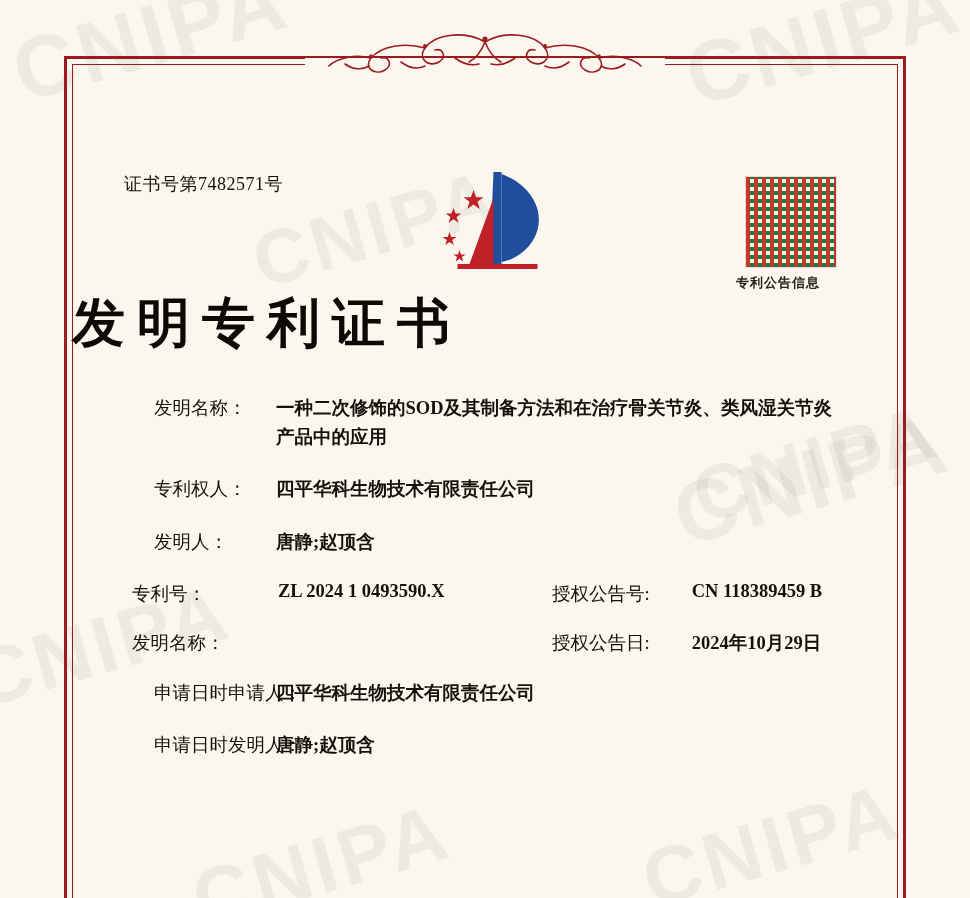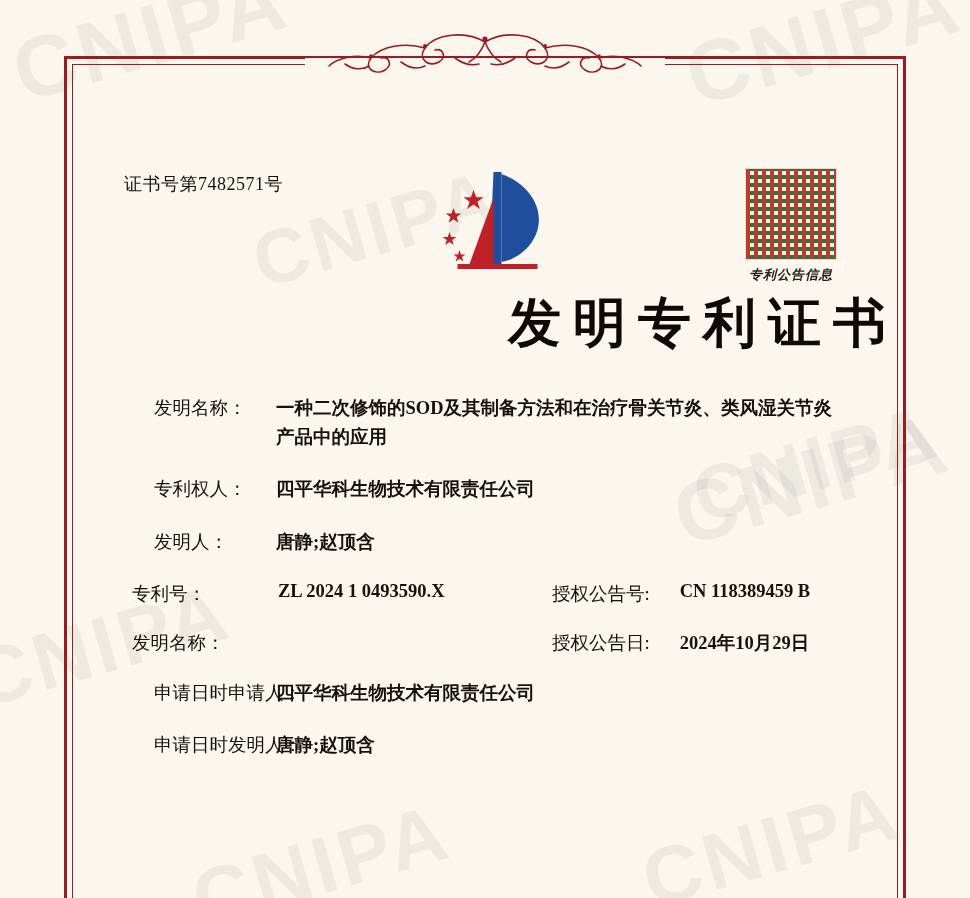--- a/index.html
+++ b/index.html
@@ -87,25 +87,23 @@
     top: 104px;
     left: 50%;
     transform: translateX(-50%);
     width: 175px;
     height: 110px;
   }
 
   
   .qr-block {
     position: absolute;
-    top: 104px;
+    top: 112px;
     right: 52px;
     width: 110px;
-    text-align: center;
-    font-style: italic;
   }
   .qr-code {
     width: 92px;
     height: 92px;
     margin: 0 auto;
     background:
       repeating-linear-gradient(90deg, #c0392b 0 4px, transparent 4px 8px),
       repeating-linear-gradient(0deg, #1a7a3c 0 4px, transparent 4px 8px),
       #f3efe6;
     border: 1px solid #e2ddd2;
@@ -117,21 +115,21 @@
     color: #2a2118;
     letter-spacing: 1px;
     font-weight: bold;
   }
 
   .main-title {
     position: absolute;
     top: 224px;
     left: 0;
     right: 0;
-    text-align: right;
+    text-align: left;
     font-size: 53px;
     font-weight: bold;
     letter-spacing: 12px;
     color: #0d0a06;
     font-family: "Liberation Serif", "DejaVu Serif", serif;
   }
 
   .fields {
     position: absolute;
     top: 330px;
@@ -171,21 +169,21 @@
   }
   .col-left, .col-right {
     display: flex;
     align-items: flex-start;
     gap: 24px;
   }
   .col-left { width: 420px; }
   .col-right { flex: 1; }
   .label-right {
     white-space: nowrap;
-    margin-right: 6px;
+    margin-right: 18px;
   }
 </style>
 </head>
 <body>
 
 <div class="certificate">
 
   <div class="watermark wm1">CNIPA</div>
   <div class="watermark wm2">CNIPA</div>
   <div class="watermark wm3">CNIPA</div>

